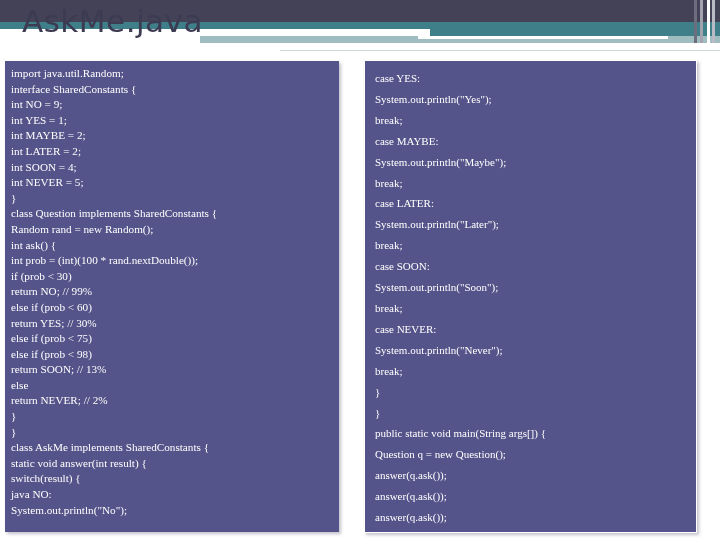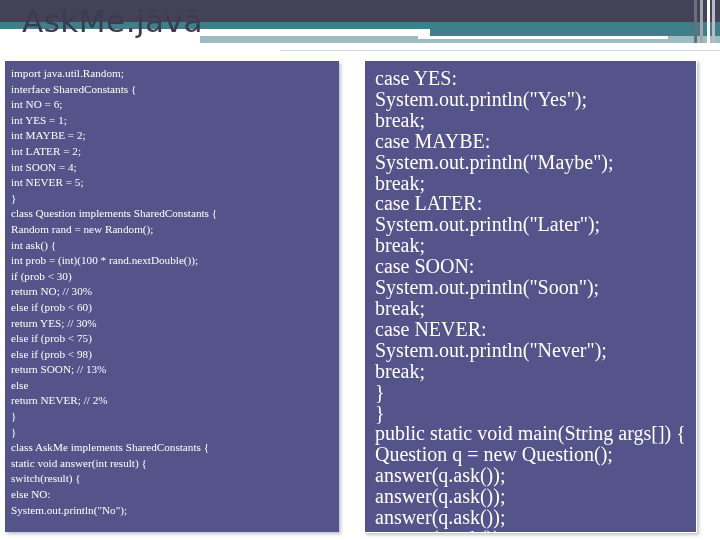--- a/index.html
+++ b/index.html
@@ -125,21 +125,21 @@
     font-size: 11.2px;
     line-height: 15.6px;
     box-shadow: 2px 2px 3px rgba(120,120,140,0.45);
   }
   #code-right {
     left: 364px;
     top: 60px;
     width: 333px;
     height: 473px;
     padding: 7px 23px 0 10px;
-    font-size: 20px;
+    font-size: 11px;
     line-height: 20.9px;
     border: 1px solid #ffffff;
     box-shadow: 2px 2px 3px rgba(120,120,140,0.45);
   }
   .code-line {
     white-space: pre;
     font-family: "Liberation Serif", serif;
   }
 </style>
 </head>
@@ -158,46 +158,46 @@
   <div class="stripe" id="stripe-1"></div>
   <div class="stripe" id="stripe-2"></div>
   <div class="stripe" id="stripe-3"></div>
   <div class="stripe" id="stripe-4"></div>
   <div id="page-title">AskMe.java</div>
 </div>
 
 <div class="code-block" id="code-left">
     <div class="code-line">import java.util.Random;</div>
     <div class="code-line">interface SharedConstants {</div>
-    <div class="code-line">int NO = 6;</div>
+    <div class="code-line">int NO = 9;</div>
     <div class="code-line">int YES = 1;</div>
     <div class="code-line">int MAYBE = 2;</div>
     <div class="code-line">int LATER = 2;</div>
     <div class="code-line">int SOON = 4;</div>
     <div class="code-line">int NEVER = 5;</div>
     <div class="code-line">}</div>
     <div class="code-line">class Question implements SharedConstants {</div>
     <div class="code-line">Random rand = new Random();</div>
     <div class="code-line">int ask() {</div>
     <div class="code-line">int prob = (int)(100 * rand.nextDouble());</div>
     <div class="code-line">if (prob &lt; 30)</div>
-    <div class="code-line">return NO; // 30%</div>
+    <div class="code-line">return NO; // 99%</div>
     <div class="code-line">else if (prob &lt; 60)</div>
     <div class="code-line">return YES; // 30%</div>
     <div class="code-line">else if (prob &lt; 75)</div>
     <div class="code-line">else if (prob &lt; 98)</div>
     <div class="code-line">return SOON; // 13%</div>
     <div class="code-line">else</div>
     <div class="code-line">return NEVER; // 2%</div>
     <div class="code-line">}</div>
     <div class="code-line">}</div>
     <div class="code-line">class AskMe implements SharedConstants {</div>
     <div class="code-line">static void answer(int result) {</div>
     <div class="code-line">switch(result) {</div>
-    <div class="code-line">else NO:</div>
+    <div class="code-line">java NO:</div>
     <div class="code-line">System.out.println("No");</div>
   </div>
 
 <div class="code-block" id="code-right">
     <div class="code-line">case YES:</div>
     <div class="code-line">System.out.println("Yes");</div>
     <div class="code-line">break;</div>
     <div class="code-line">case MAYBE:</div>
     <div class="code-line">System.out.println("Maybe");</div>
     <div class="code-line">break;</div>

